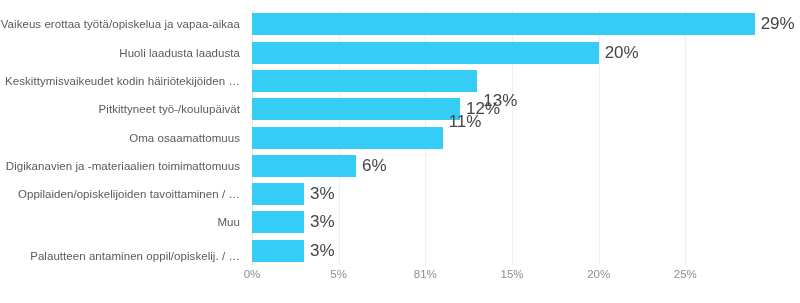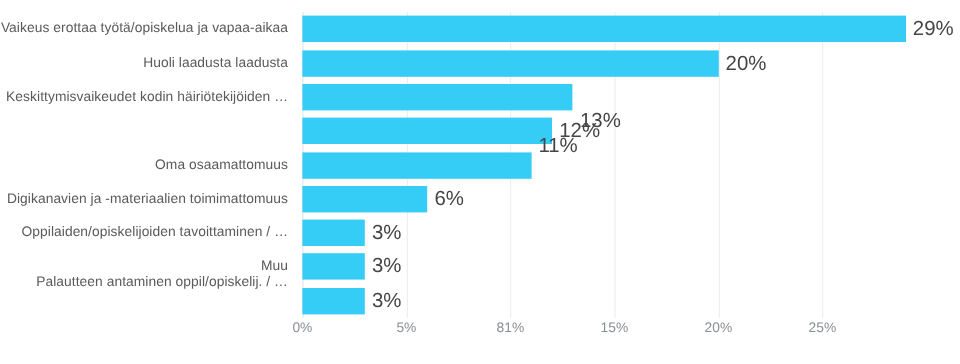--- a/index.html
+++ b/index.html
@@ -89,25 +89,26 @@
 </style>
 </head>
 <body>
 
 <div id="chart-root">
 
   <div class="label-col">
     <div class="cat-label" style="top: 8px; color: rgb(90, 90, 90);">Vaikeus erottaa työtä/opiskelua ja vapaa-aikaa</div>
     <div class="cat-label" style="top: 37px; color: rgb(90, 90, 90);">Huoli laadusta laadusta</div>
     <div class="cat-label" style="top: 65px; color: rgb(90, 90, 90);">Keskittymisvaikeudet kodin häiriötekijöiden …</div>
+    <div class="cat-label" style="top: 93px; color: rgb(90, 90, 90);">Pitkittyneet työ-/koulupäivät</div>
     <div class="cat-label" style="top: 122px; color: rgb(90, 90, 90);">Oma osaamattomuus</div>
     <div class="cat-label" style="top: 150px; color: rgb(90, 90, 90);">Digikanavien ja -materiaalien toimimattomuus</div>
     <div class="cat-label" style="top: 178px; color: rgb(90, 90, 90);">Oppilaiden/opiskelijoiden tavoittaminen / …</div>
     <div class="cat-label" style="top: 206px; color: rgb(90, 90, 90);">Muu</div>
-    <div class="cat-label" style="top: 219px; color: rgb(90, 90, 90); margin-left: 27px;">Palautteen antaminen oppil/opiskelij. / …</div>
+    <div class="cat-label" style="top: 240px; color: rgb(90, 90, 90); margin-left: 27px;">Palautteen antaminen oppil/opiskelij. / …</div>
   </div>
 
   <div class="plot">
     <div class="gridline axis-zero" style="left: 0px;"></div>
     <div class="gridline" style="left: 86.6667px; background: rgb(236, 238, 240);"></div>
     <div class="gridline" style="left: 173.333px; background: rgb(236, 238, 240);"></div>
     <div class="gridline" style="left: 260px; background: rgb(236, 238, 240);"></div>
     <div class="gridline" style="left: 346.667px; background: rgb(236, 238, 240);"></div>
     <div class="gridline" style="left: 433.333px; background: rgb(236, 238, 240);"></div>
 

